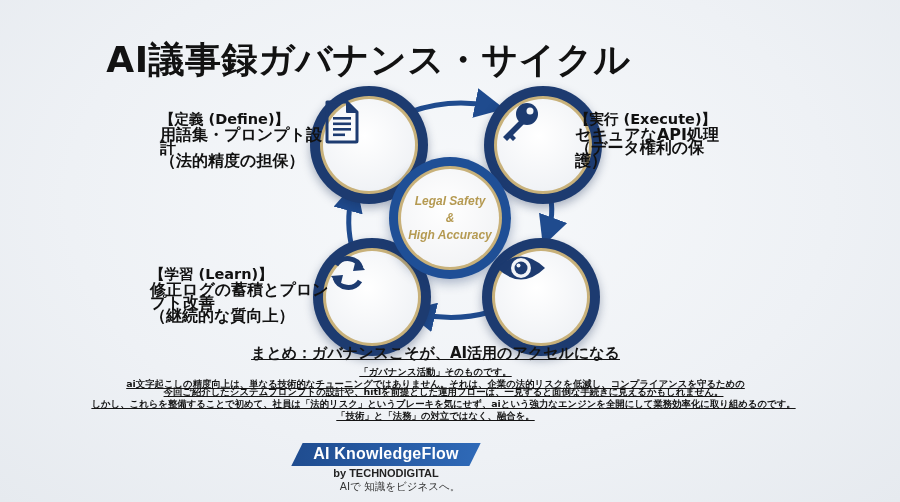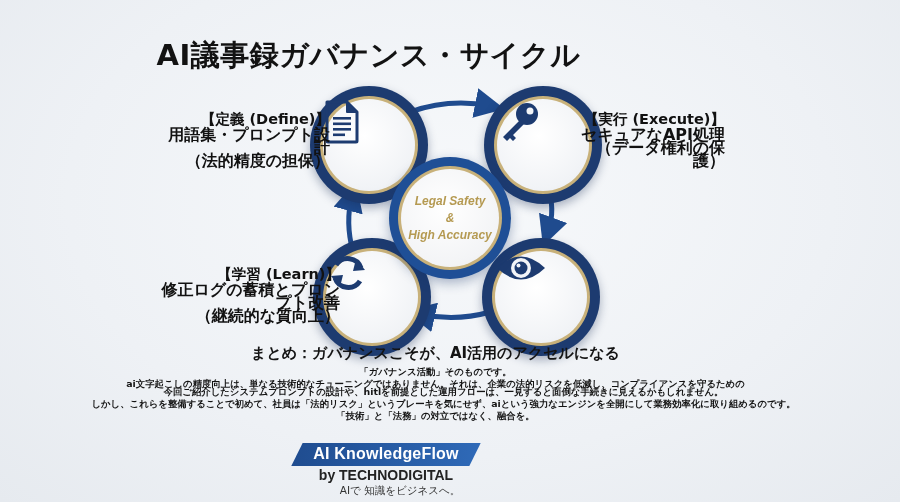--- a/index.html
+++ b/index.html
@@ -7,21 +7,21 @@
       width: 900px; height: 502px; overflow: hidden;
     }
     body {
       background: radial-gradient(ellipse at 50% 40%, #f7f9fb 0%, #eef1f5 60%, #e6eaef 100%);
       font-family: "DejaVu Sans", "Liberation Sans", sans-serif;
       color: #111;
       position: relative;
     }
     .title {
       position: absolute; left: 0; top: 36px; width: 737px;
-      text-align: center; font-size: 29px; font-weight: bold;
+      text-align: center; font-size: 36px; font-weight: bold;
       letter-spacing: 0.5px; color: #121212;
     }
     .diagram { position: absolute; left: 0; top: 0; width: 900px; height: 340px; }
     .diagram svg { position: absolute; left: 0; top: 0; }
 
     .node {
       position: absolute; width: 118px; height: 118px; border-radius: 50%;
       background: #1d3b70;
       box-shadow: 0 4px 10px rgba(20,40,80,0.35);
     }
@@ -47,41 +47,41 @@
     }
     .center-node .inner {
       position: absolute; left: 12px; top: 12px; width: 98px; height: 98px;
       border-radius: 50%;
       background: radial-gradient(circle at 45% 40%, #ffffff 0%, #f3f4f6 70%, #e6e8eb 100%);
       display: flex; flex-direction: column; align-items: center; justify-content: center;
       color: #b59a52; font-weight: bold; font-size: 12px; line-height: 17px; text-align: center;
       font-family: "Liberation Sans", sans-serif;
     }
 
-    .label { position: absolute; text-align: right; color: #111; }
+    .label { position: absolute; text-align: left; color: #111; }
     .label .head { font-size: 14.5px; font-weight: bold; line-height: 18px; }
     .label .sub { font-size: 16px; font-weight: bold; line-height: 13px; }
 
-    .summary { position: absolute; left: 0; width: 871px; text-align: center; color: #141414; }
+    .summary { position: absolute; left: 0; width: 871px; text-align: center; color: #141414; text-decoration: underline; }
     .summary-title { top: 344px; font-size: 15px; font-weight: bold; }
     .p { font-size: 9.4px; font-weight: bold; line-height: 11.5px; }
     .p1 { top: 366px; }
     .p2 { top: 386px; padding-left: 16px; }
     .p3 { top: 410px; }
 
     .logo-wrap { position: absolute; left: 0; top: 443px; width: 772px; text-align: center; }
     .logo-banner {
       display: inline-block; position: relative;
       padding: 2px 22px 3px 22px;
       color: #fff; font-weight: bold; font-size: 16px; letter-spacing: 0.2px;
       font-family: "Liberation Sans", sans-serif;
       background: linear-gradient(90deg, #1f4c8f 0%, #2f6ab8 100%);
       clip-path: polygon(6% 0, 100% 0, 94% 100%, 0 100%);
     }
-    .logo-by { font-size: 14px; font-weight: bold; color: #222; margin-top: 1px; font-family: "Liberation Sans", sans-serif; }
+    .logo-by { font-size: 11px; font-weight: bold; color: #222; margin-top: 1px; font-family: "Liberation Sans", sans-serif; }
     .logo-tag { font-size: 10.5px; color: #333; margin-top: 1px; padding-left: 28px; }
   </style>
 </head>
 <body>
 
 <div class="title">AI議事録ガバナンス・サイクル</div>
 
 <div class="diagram">
   <svg width="900" height="340" viewBox="0 0 900 340">
     <defs>

